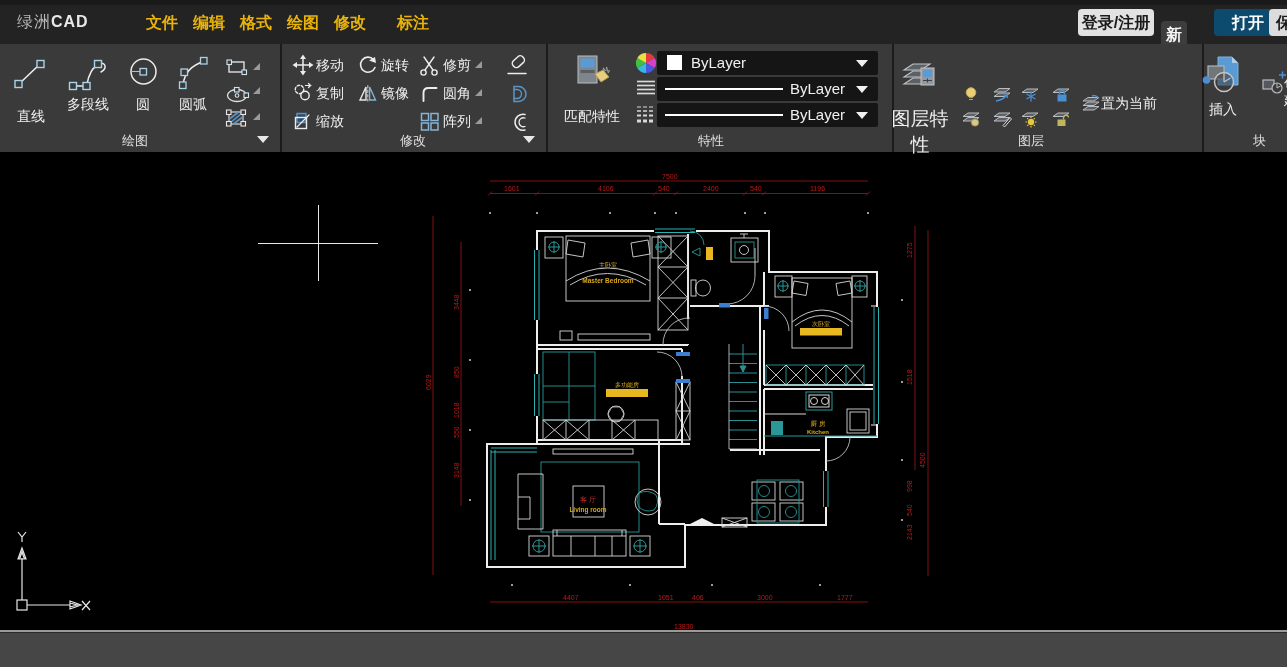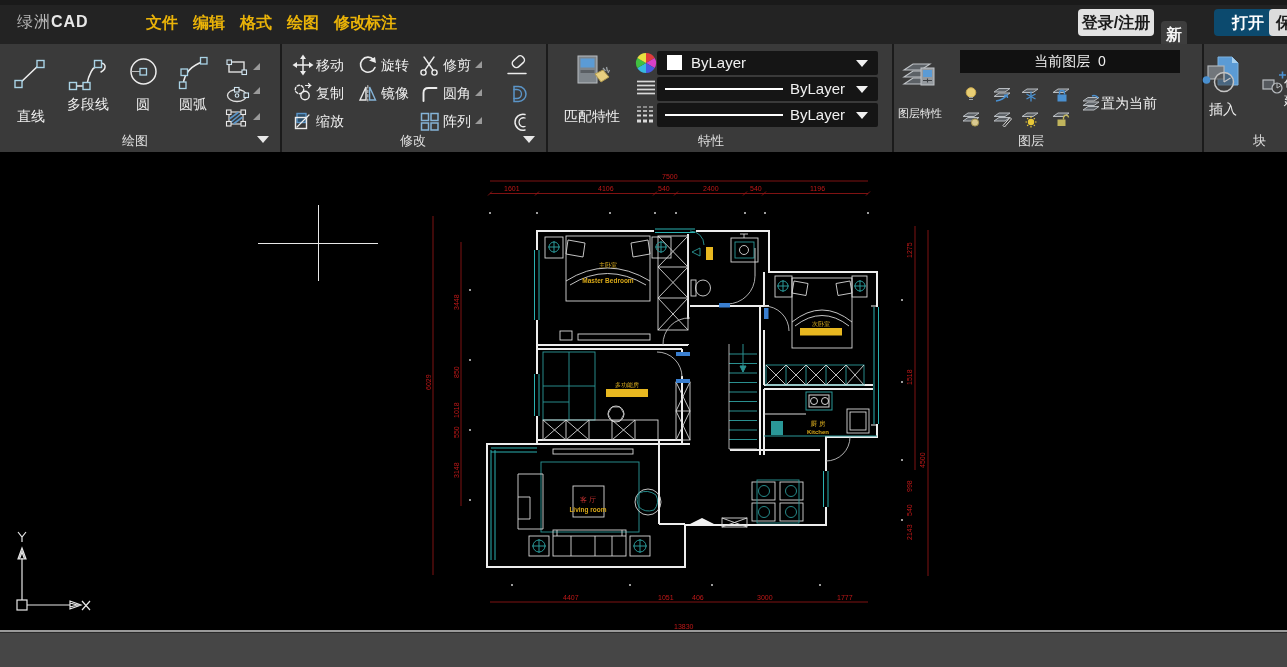--- a/index.html
+++ b/index.html
@@ -40,21 +40,21 @@
 <div id="app">
 
   <div id="menubar">
     <div style="position:absolute;left:0;top:0;width:1287px;height:5px;background:#1a1a1a;"></div>
     <div id="logo"><span class="lz">绿洲</span>CAD</div>
     <div class="menu" style="left:146px;">文件</div>
     <div class="menu" style="left:193px;">编辑</div>
     <div class="menu" style="left:240px;">格式</div>
     <div class="menu" style="left:287px;">绘图</div>
     <div class="menu" style="left:334px;">修改</div>
-    <div class="menu" style="left:365px;">标注</div>
+    <div class="menu" style="left:397px;">标注</div>
     <div class="topbtn" style="left:1078px; width:76px; background:#e2e2e2; color:#1a1a1a;">登录/注册</div>
     <div class="topbtn" style="left:1161px; width:26px; background:#3d3d3d; color:#f5f5f5;margin-top:12px;">新建</div>
     <div class="topbtn" style="left:1214px; width:68px; background:#0c4a6e; color:#fff;">打开</div>
     <div class="topbtn" style="left:1269px; width:40px; background:#dcdcdc; color:#1a1a1a; text-align:left; padding-left:7px;">保存</div>
   </div>
 
   <div id="ribbon">
     <div class="psep" style="left:280px; top:0;"></div>
     <div class="psep" style="left:546px; top:0;"></div>
     <div class="psep" style="left:892px; top:0;"></div>
@@ -97,22 +97,21 @@
         <span class="lnw" style="height:2px;"></span>
         <span class="bl" style="left:133px;">ByLayer</span>
         <span class="dtri"></span>
       </div>
     <div class="drop" style="left:657px; top:59px;">
         <span class="lnw" style="height:2px;"></span>
         <span class="bl" style="left:133px;">ByLayer</span>
         <span class="dtri"></span>
       </div>
 
-    <div class="biglabel" style="left:888px; top:62px; width:64px; font-size:11px;">图层特性</div>
-    <div id="curlayer">当前图层&nbsp; 0</div>
+    <div class="biglabel" style="left:888px; top:62px; width:64px; font-size:19px;">图层特性</div>
     <div class="rowtxt" style="left:1101px; top:51px; font-size:14px;">置为当前</div>
 
     <div class="biglabel" style="left:1202px; top:57px; width:42px;">插入</div>
     <div class="rowtxt" style="left:1284px; top:30px; font-size:13px;">创建</div>
     <svg id="ribsvg" width="1287" height="108" style="position:absolute;left:0;top:0;">
 
       <g stroke-linecap="round" fill="none">
         <line x1="19" y1="40" x2="40" y2="20" stroke="#ececec" stroke-width="1.6"></line>
         <rect x="15" y="36.5" width="7" height="7" stroke="#a9d3e6" stroke-width="1.4" fill="#3a3a3a"></rect>
         <rect x="37" y="16.5" width="7" height="7" stroke="#a9d3e6" stroke-width="1.4" fill="#3a3a3a"></rect>

